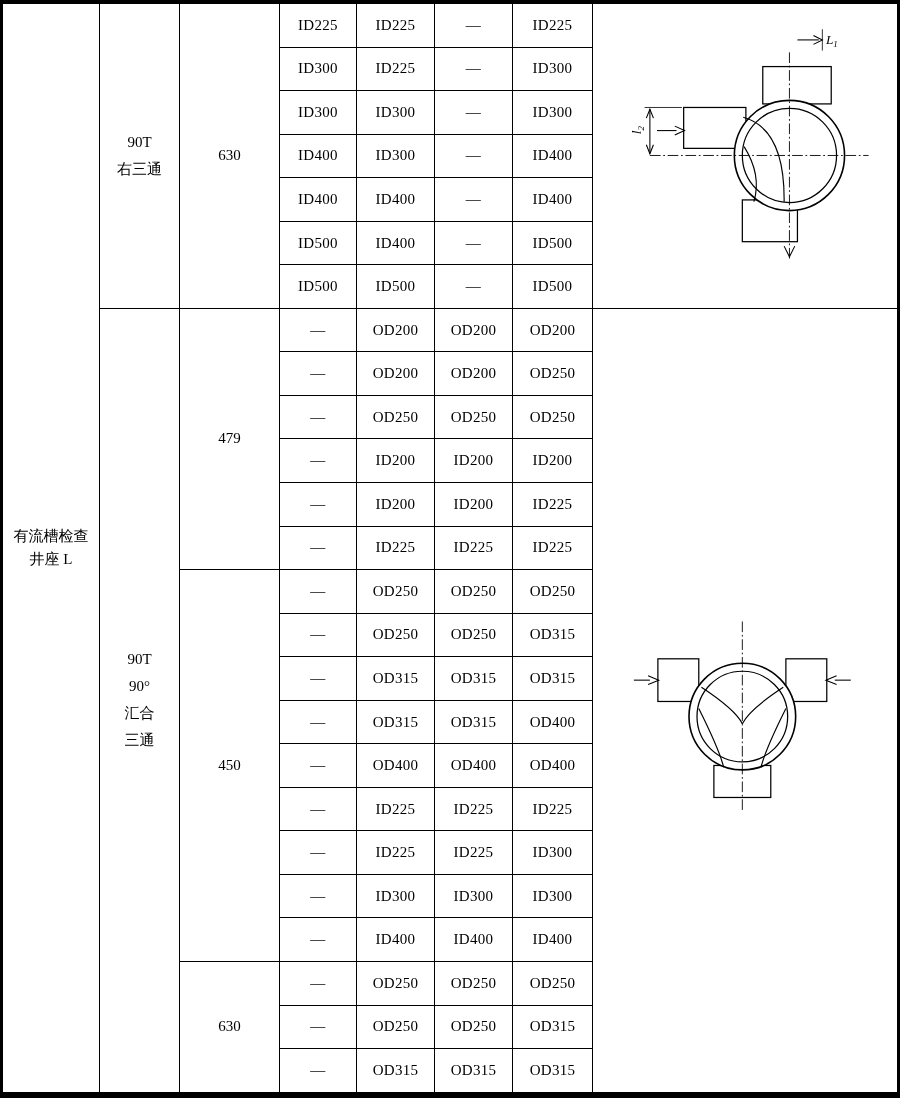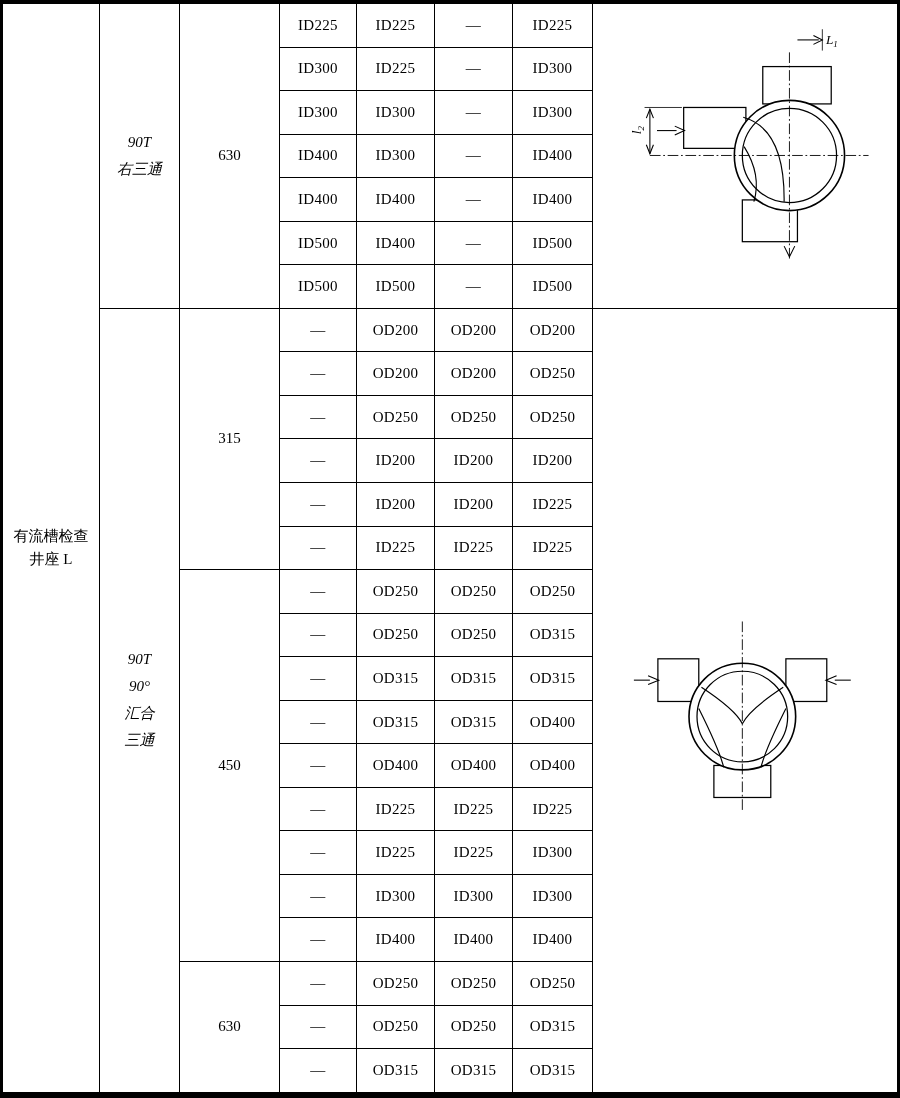--- a/index.html
+++ b/index.html
@@ -23,21 +23,21 @@
     width: 100%; height: 100%;
   }
   td {
     border: 1px solid #000;
     text-align: center;
     vertical-align: middle;
     font-size: 15px;
     overflow: hidden;
   }
   td.label-cell { white-space: pre-line; line-height: 1.55; }
-  td.type-label { line-height: 1.8; font-style: italic; }
+  td.type-label { line-height: 1.8; }
   td.value-cell { letter-spacing: 0.3px; font-size: 15px; }
   td.diagram-cell { padding: 16px; vertical-align: top; }
   td.diagram-cell svg { display: block; width: 100%; height: 100%; }
   
   .cl { stroke: #000; stroke-width: 1; stroke-dasharray: 12 3 2 3; fill: none; }
   .pp { stroke: #000; stroke-width: 1.4; fill: #fff; }
   .cc-out { stroke: #000; stroke-width: 1.8; fill: #fff; }
   .cc-in { stroke: #000; stroke-width: 1.4; fill: none; }
   .ch { stroke: #000; stroke-width: 1.3; fill: none; }
   .ar { stroke: #000; stroke-width: 1.2; fill: none; }
@@ -139,21 +139,21 @@
           <td class="value-cell">ID500</td>
           <td class="value-cell">ID500</td>
           <td class="value-cell">—</td>
           <td class="value-cell">ID500</td>
         </tr>
         <tr style="height: 43px;">
           <td rowspan="18" class="label-cell type-label">90T
 90°
 汇合
 三通</td>
-          <td rowspan="6" class="label-cell">315</td>
+          <td rowspan="6" class="label-cell">479</td>
           <td class="value-cell">—</td>
           <td class="value-cell">OD200</td>
           <td class="value-cell">OD200</td>
           <td class="value-cell">OD200</td>
           <td rowspan="18" class="diagram-cell">
   <svg viewBox="0 0 306 774" preserveAspectRatio="xMidYMid meet">
 
     <rect class="pp" x="55" y="340" width="46" height="48"></rect>
     <rect class="pp" x="199" y="340" width="46" height="48"></rect>
     <rect class="pp" x="118" y="460" width="64" height="36"></rect>

